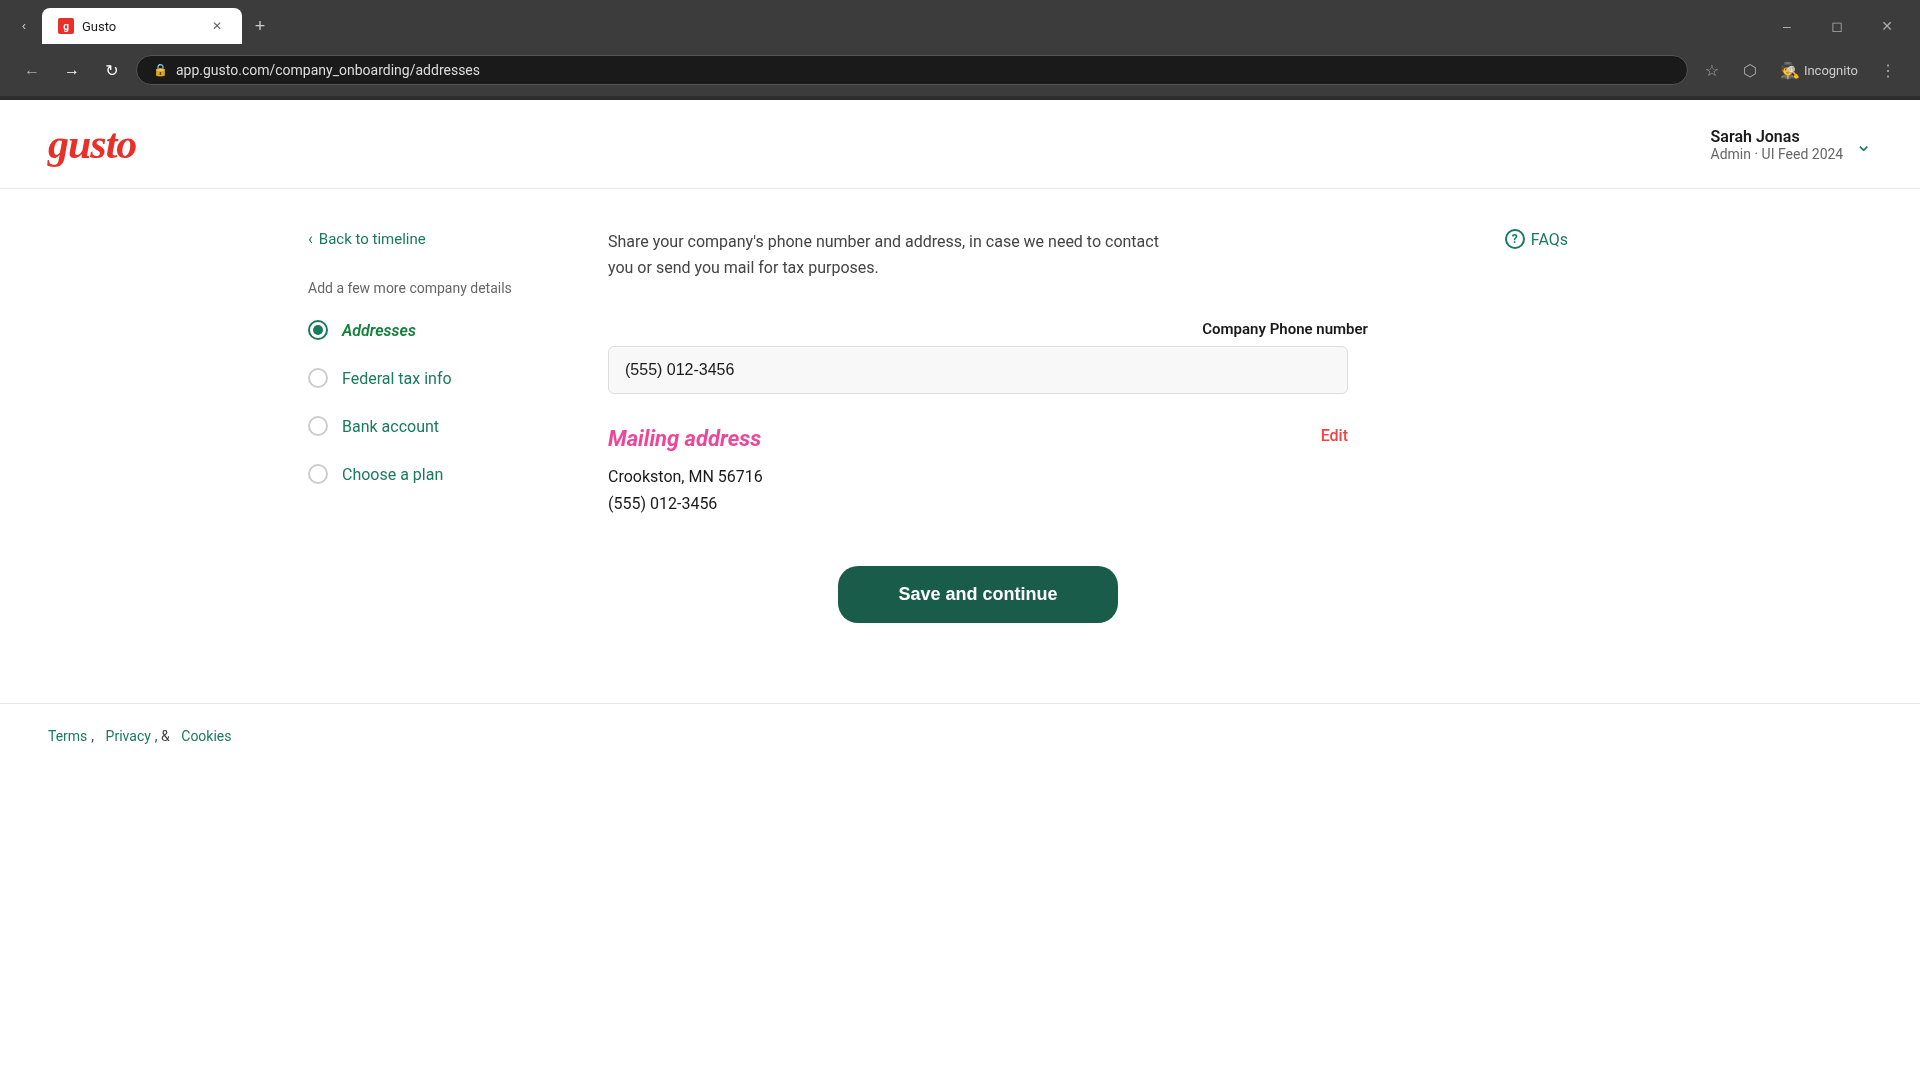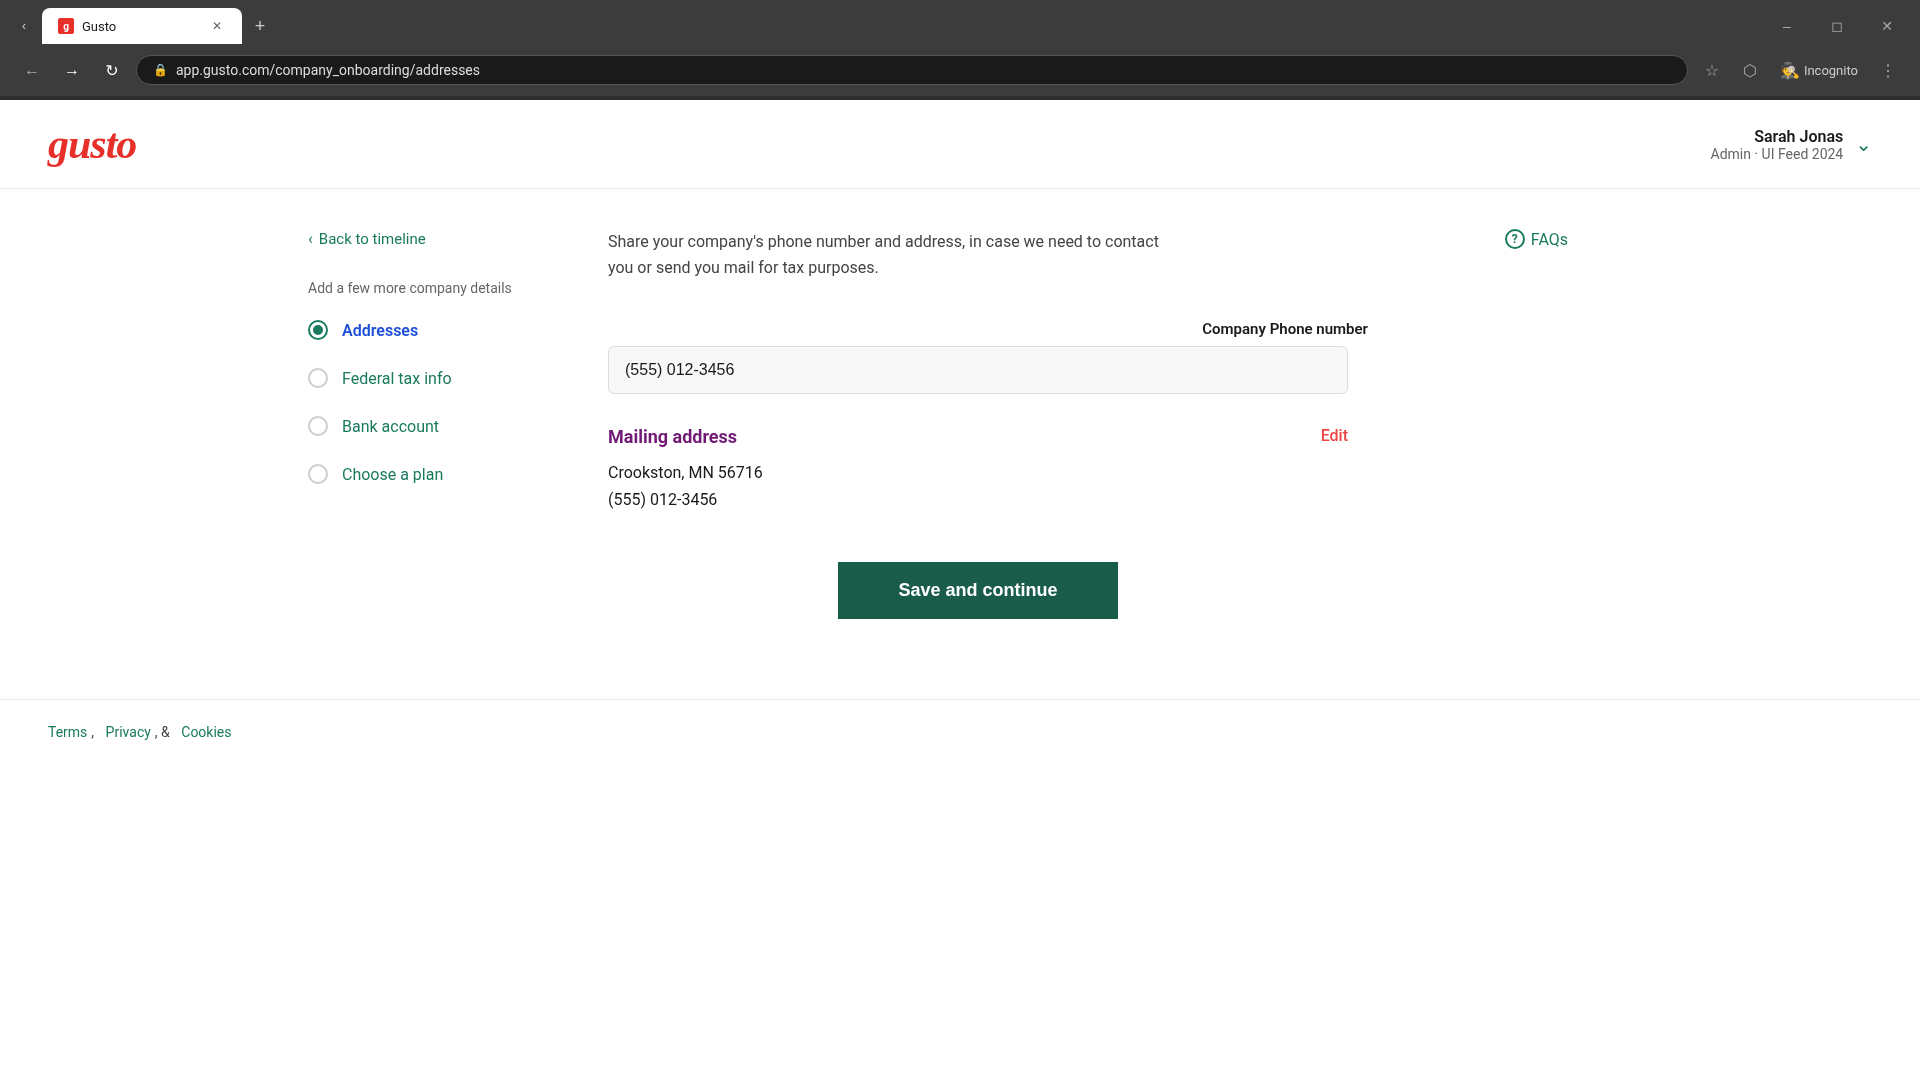--- a/index.html
+++ b/index.html
@@ -252,21 +252,21 @@
       display: flex;
       align-items: center;
       gap: 12px;
       cursor: pointer;
     }
 
     .user-name {
       font-size: 16px;
       font-weight: 600;
       color: #1a1a1a;
-      text-align: right;
+      text-align: left;
     }
 
     .user-role {
       font-size: 14px;
       color: #666;
       text-align: right;
     }
 
     .chevron-down {
       color: #1a7a5e;
@@ -326,23 +326,24 @@
       background: #1a7a5e;
     }
 
     .sidebar-item-label {
       font-size: 16px;
       color: #1a7a5e;
       text-decoration: none;
     }
 
     .sidebar-item-label.active-item {
-      color: #1d4ed8;
+      color: #15803d;
       font-weight: 600;
       text-decoration: none;
+      font-style: italic;
     }
 
     
     .back-link {
       display: flex;
       align-items: center;
       gap: 6px;
       color: #1a7a5e;
       text-decoration: none;
       font-size: 15px;
@@ -409,23 +410,24 @@
 
     .mailing-address-header {
       display: flex;
       align-items: flex-start;
       justify-content: space-between;
       margin-bottom: 12px;
       max-width: 740px;
     }
 
     .mailing-address-title {
-      font-size: 18px;
+      font-size: 22px;
       font-weight: 700;
-      color: #701a75;
+      color: #ec4899;
+      font-style: italic;
     }
 
     .edit-link {
       color: #ef4444;
       text-decoration: none;
       font-size: 16px;
       font-weight: 500;
       cursor: pointer;
     }
 
@@ -440,21 +442,21 @@
       display: flex;
       justify-content: center;
       margin: 40px 0;
       max-width: 740px;
     }
 
     .save-btn {
       background: #1a5c4a;
       color: #fff;
       border: none;
-      border-radius: 0;
+      border-radius: 20px;
       padding: 18px 60px;
       font-size: 18px;
       font-weight: 600;
       cursor: pointer;
       transition: background 0.2s;
     }
 
     
     .faq-link {
       position: absolute;

